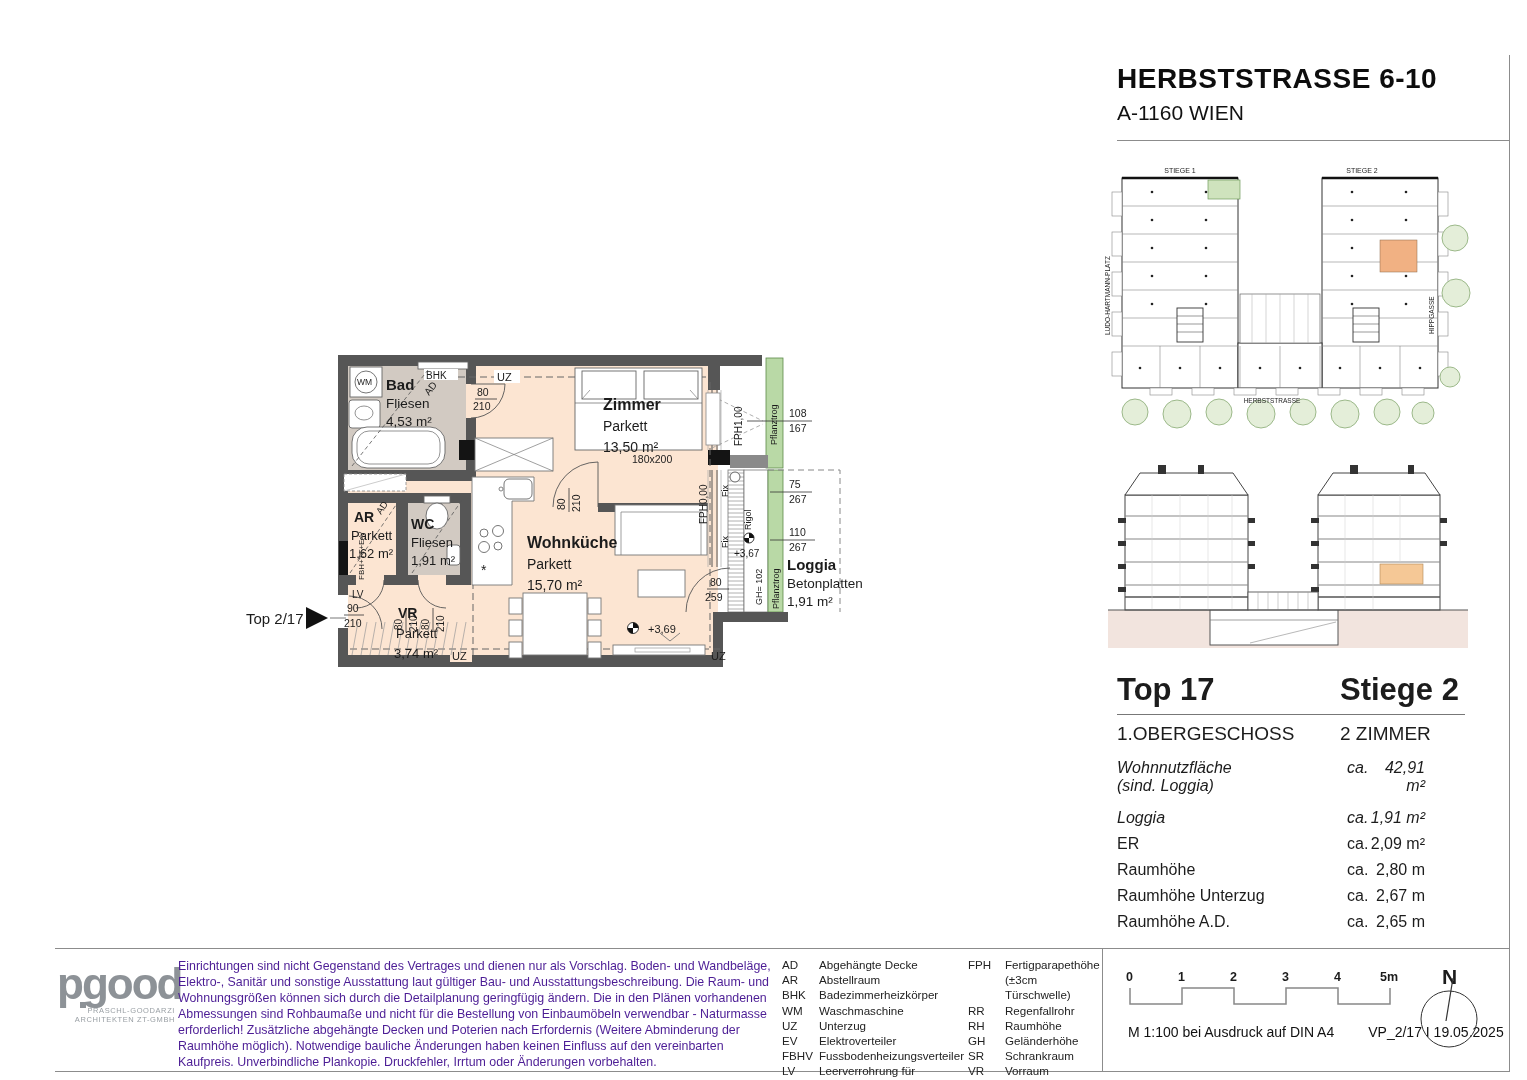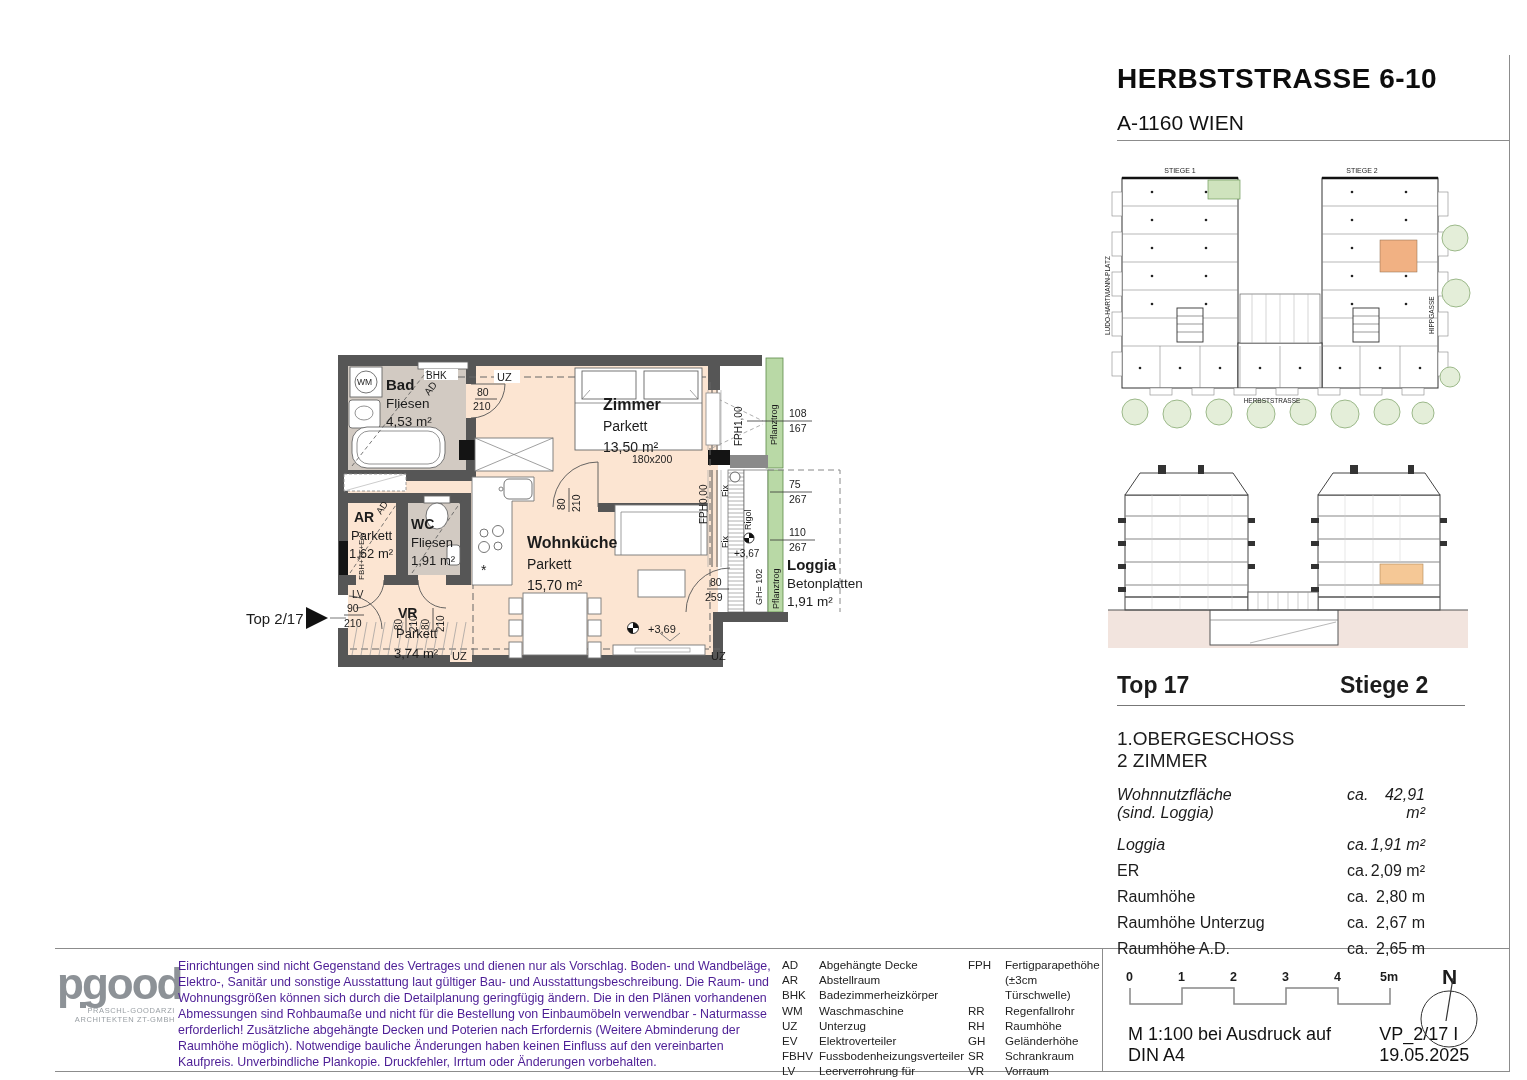--- a/index.html
+++ b/index.html
@@ -2,42 +2,42 @@
 <html><head>
 <meta charset="utf-8">
 <style>
   html,body{margin:0;padding:0;background:#e8e8e8;}
   .sheet{position:relative;width:1527px;height:1080px;background:#ffffff;overflow:hidden;
          font-family:"Liberation Sans",sans-serif;color:#1c1c1c;}
   .abs{position:absolute;}
   
   .brand-text{font-family:"DejaVu Serif",serif;font-size:40px;letter-spacing:11px;color:#5d7189;font-weight:500;}
   .title1{font-size:28px;font-weight:bold;letter-spacing:.5px;color:#0d0d0d;}
-  .title2{font-size:21px;color:#111;margin-top:16px;}
+  .title2{font-size:21px;color:#111;margin-top:6px;}
   .rule{position:absolute;background:#8c8c8c;}
   
   .info{width:348px;font-size:16px;}
-  .info .hdr{display:flex;font-size:23px;font-weight:bold;padding-bottom:6px;border-bottom:1.5px solid #777;}
+  .info .hdr{display:flex;font-size:31px;font-weight:bold;padding-bottom:6px;border-bottom:1.5px solid #777;}
   .info .hdr .v,.info .sub .v{width:125px;}
   .info .hdr .l,.info .sub .l{flex:1;}
-  .info .sub{display:flex;font-size:19px;margin-top:22px;flex-direction:column;}
+  .info .sub{display:flex;font-size:19px;margin-top:8px;}
   .irow{display:flex;margin-top:8px;line-height:18px;}
   .irow .l{flex:1;}
   .irow .vwrap{width:78px;display:flex;margin-right:40px;}
   .irow .vwrap .ca{}
   .irow .vwrap .val{flex:1;text-align:right;}
   .mt14{margin-top:14px;font-style:italic;}
   
   .pgood{font-size:44px;font-weight:bold;color:#8d9297;letter-spacing:-2px;line-height:36px;font-family:"Liberation Sans",sans-serif;}
   .pgood-sub{font-size:7.5px;color:#9aa0a5;letter-spacing:.6px;text-align:right;line-height:9px;}
   .disclaimer{width:600px;font-size:12.4px;line-height:1.29;color:#4c1d95;}
   .legend{font-size:11.6px;line-height:15.2px;color:#222;}
   .legend .lrow{display:flex;}
   .legend .ab{width:37px;flex:none;}
-  .scale-note{font-size:18px;color:#111;display:flex;gap:26px;}
+  .scale-note{font-size:14px;color:#111;display:flex;gap:34px;}
   svg text{font-family:"Liberation Sans",sans-serif;fill:#1c1c1c;}
   .vln{position:absolute;background:#8c8c8c;}
 </style>
 </head>
 <body>
 
 <div class="sheet">
 
   <div class="vln" style="left:1509px;top:55px;width:1px;height:1017px;"></div>
   <div class="rule" style="left:55px;top:948px;width:1455px;height:1px;"></div>

